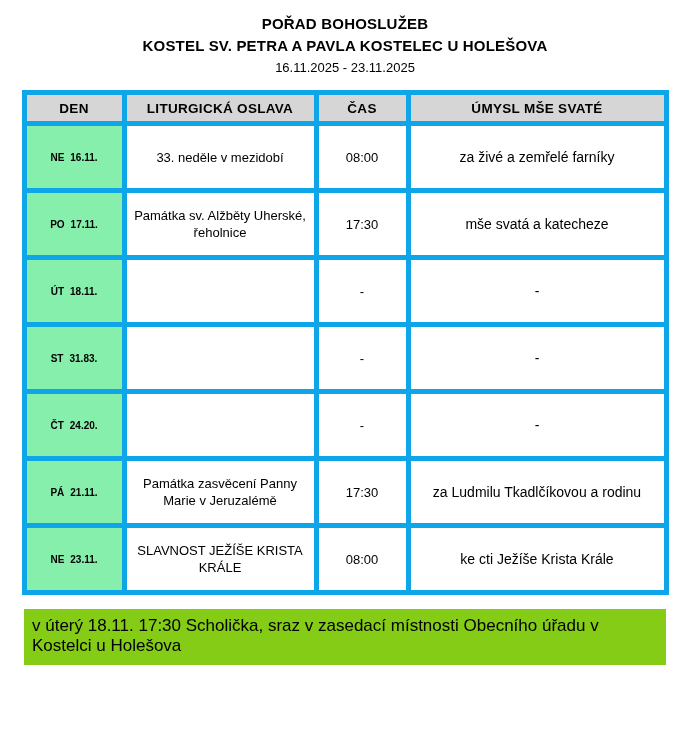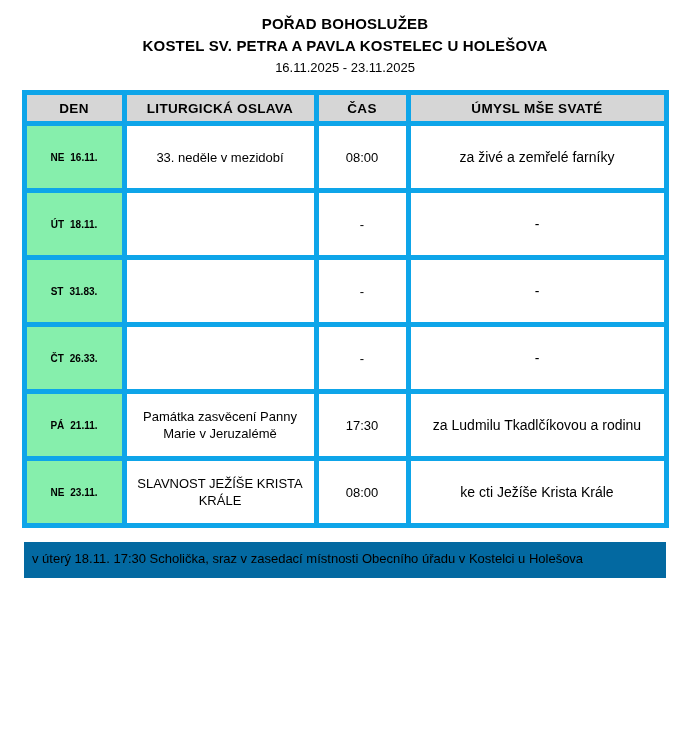--- a/index.html
+++ b/index.html
@@ -94,22 +94,22 @@
     text-align: center;
     padding: 16px 6px;
     line-height: 17px;
   }
   tr.row {
     height: 67px;
   }
   .footer {
     width: 642px;
     margin: 14px auto 0 auto;
-    background: #0369a1;
-    font-size: 13px;
+    background: #84cc16;
+    font-size: 17px;
     line-height: 20px;
     padding: 7px 16px 9px 8px;
     box-sizing: border-box;
   }
 </style>
 </head>
 <body>
 
 <div class="page">
 
@@ -138,20 +138,28 @@
 
       <tr class="row">
         <td class="day">
           <span class="dayname">NE</span><span>16.11.</span>
         </td>
         <td class="feast">33. neděle v mezidobí</td>
         <td class="time">08:00</td>
         <td class="intent">za živé a zemřelé farníky</td>
       </tr>
 
+      <tr class="row">
+        <td class="day">
+          <span class="dayname">PO</span><span>17.11.</span>
+        </td>
+        <td class="feast">Památka sv. Alžběty Uherské, řeholnice</td>
+        <td class="time">17:30</td>
+        <td class="intent">mše svatá a katecheze</td>
+      </tr>
 
       <tr class="row">
         <td class="day">
           <span class="dayname">ÚT</span><span>18.11.</span>
         </td>
         <td class="feast"></td>
         <td class="time">-</td>
         <td class="intent">-</td>
       </tr>
 
@@ -159,21 +167,21 @@
         <td class="day">
           <span class="dayname">ST</span><span>31.83.</span>
         </td>
         <td class="feast"></td>
         <td class="time">-</td>
         <td class="intent">-</td>
       </tr>
 
       <tr class="row">
         <td class="day">
-          <span class="dayname">ČT</span><span>26.33.</span>
+          <span class="dayname">ČT</span><span>24.20.</span>
         </td>
         <td class="feast"></td>
         <td class="time">-</td>
         <td class="intent">-</td>
       </tr>
 
       <tr class="row">
         <td class="day">
           <span class="dayname">PÁ</span><span>21.11.</span>
         </td>

